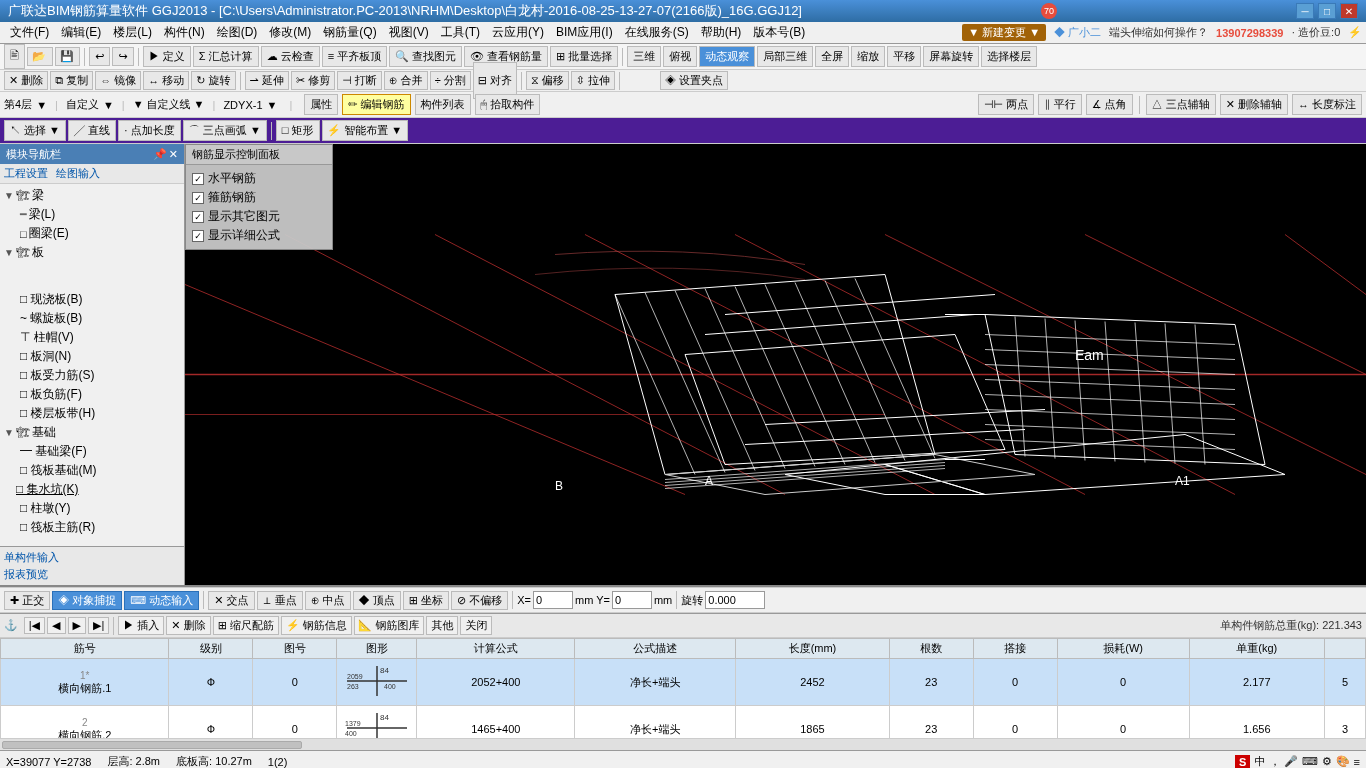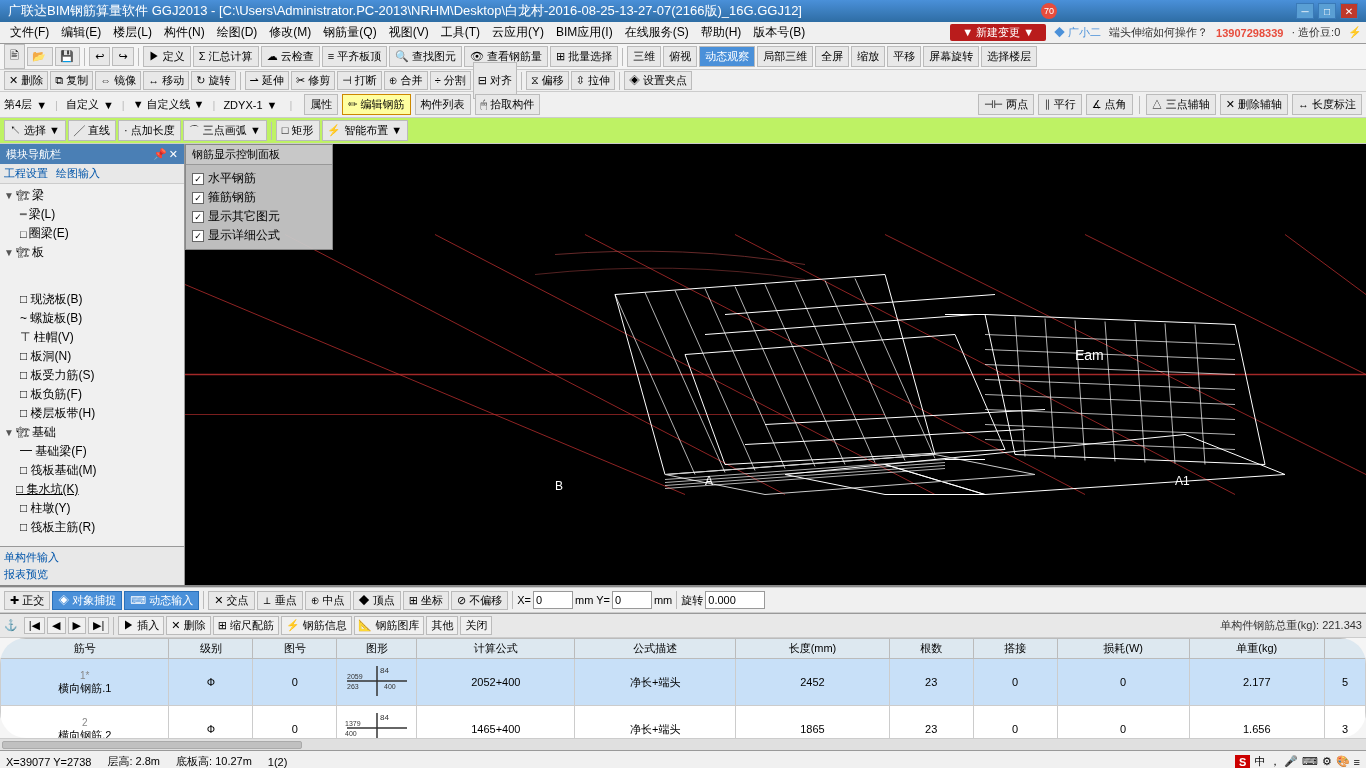--- a/index.html
+++ b/index.html
@@ -54,23 +54,23 @@
     }
     .menu-bar-right {
       margin-left: auto;
       display: flex;
       align-items: center;
       gap: 8px;
       font-size: 11px;
       color: #333;
     }
     .new-change-btn {
-      background: #b91c1c;
+      background: #a16207;
       color: white;
-      padding: 1px 12px;
+      padding: 1px 6px;
       border-radius: 2px;
       font-size: 11px;
     }
     .phone-num { color: #e74c3c; font-weight: bold; }
 
     
     .toolbar {
       height: 26px;
       background: #f5f5f5;
       border-bottom: 1px solid #ccc;
@@ -384,21 +384,21 @@
   <button class="toolbar-btn" style="padding:1px 4px;">⇀ 延伸</button>
   <button class="toolbar-btn" style="padding:1px 4px;">✂ 修剪</button>
   <button class="toolbar-btn" style="padding:1px 4px;">⊣ 打断</button>
   <button class="toolbar-btn" style="padding:1px 4px;">⊕ 合并</button>
   <button class="toolbar-btn" style="padding:1px 4px;">÷ 分割</button>
   <button class="toolbar-btn" style="padding:10px 4px;">⊟ 对齐</button>
   <div class="toolbar-sep"></div>
   <button class="toolbar-btn" style="padding:1px 4px;">⧖ 偏移</button>
   <button class="toolbar-btn" style="padding:1px 4px;">⇳ 拉伸</button>
   <div class="toolbar-sep"></div>
-  <button class="toolbar-btn" style="padding:1px 4px;">◈ 设置夹点</button>
+  <button class="toolbar-btn" style="padding:1px 4px;margin-left:36px;">◈ 设置夹点</button>
 </div>
 
 <div class="layer-toolbar">
   <span>第4层</span>
   <span>▼</span>
   <span style="margin:0 4px; color:#bbb;">|</span>
   <span>自定义</span>
   <span>▼</span>
   <span style="margin:0 4px; color:#bbb;">|</span>
   <span>▼ 自定义线 ▼</span>
@@ -413,21 +413,21 @@
   <span style="flex:1;"></span>
   <button class="toolbar-btn">⊣⊢ 两点</button>
   <button class="toolbar-btn">∥ 平行</button>
   <button class="toolbar-btn">∡ 点角</button>
   <div class="toolbar-sep"></div>
   <button class="toolbar-btn">△ 三点辅轴</button>
   <button class="toolbar-btn">✕ 删除辅轴</button>
   <button class="toolbar-btn">↔ 长度标注</button>
 </div>
 
-<div class="toolbar" id="draw-toolbar" style="height:26px; background:#bef264;">
+<div class="toolbar" id="draw-toolbar" style="height:26px; background:#4c1d95;">
   <button class="toolbar-btn">↖ 选择 ▼</button>
   <button class="toolbar-btn">╱ 直线</button>
   <button class="toolbar-btn">· 点加长度</button>
   <button class="toolbar-btn">⌒ 三点画弧 ▼</button>
   <div class="toolbar-sep"></div>
   <button class="toolbar-btn">□ 矩形</button>
   <button class="toolbar-btn">⚡ 智能布置 ▼</button>
 </div>
 
 <div id="content-area">
@@ -660,21 +660,21 @@
         <button class="tbl-btn">▶ 插入</button>
         <button class="tbl-btn">✕ 删除</button>
         <button class="tbl-btn">⊞ 缩尺配筋</button>
         <button class="tbl-btn">⚡ 钢筋信息</button>
         <button class="tbl-btn">📐 钢筋图库</button>
         <button class="tbl-btn">其他</button>
         <button class="tbl-btn">关闭</button>
         <span class="total-weight">单构件钢筋总重(kg): 221.343</span>
       </div>
 
-      <div style="overflow-x:auto; overflow-y:auto; flex:1;border-radius:26px;">
+      <div style="overflow-x:auto; overflow-y:auto; flex:1;">
         <table id="rebar-table">
           <thead>
             <tr>
               <th>筋号</th>
               <th>级别</th>
               <th>图号</th>
               <th style="width:80px;">图形</th>
               <th>计算公式</th>
               <th>公式描述</th>
               <th>长度(mm)</th>

